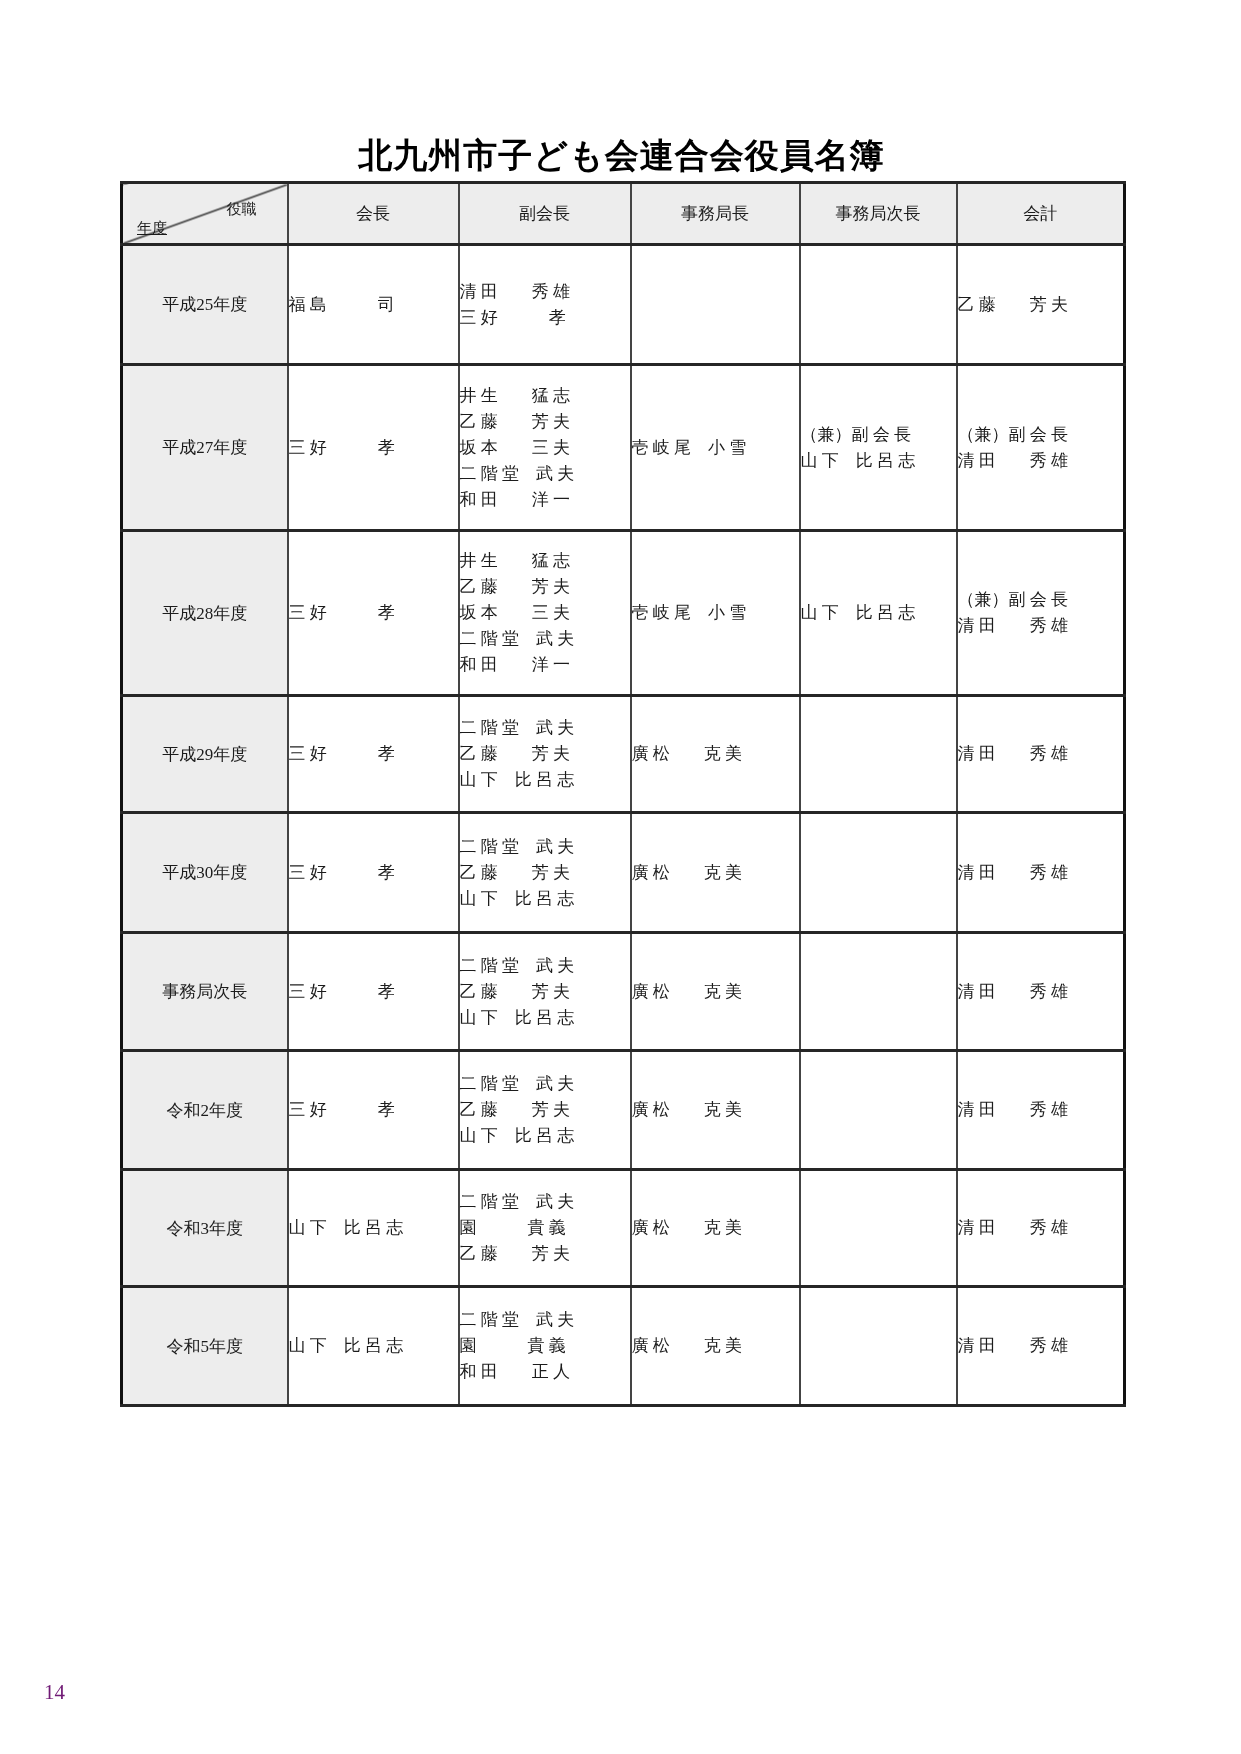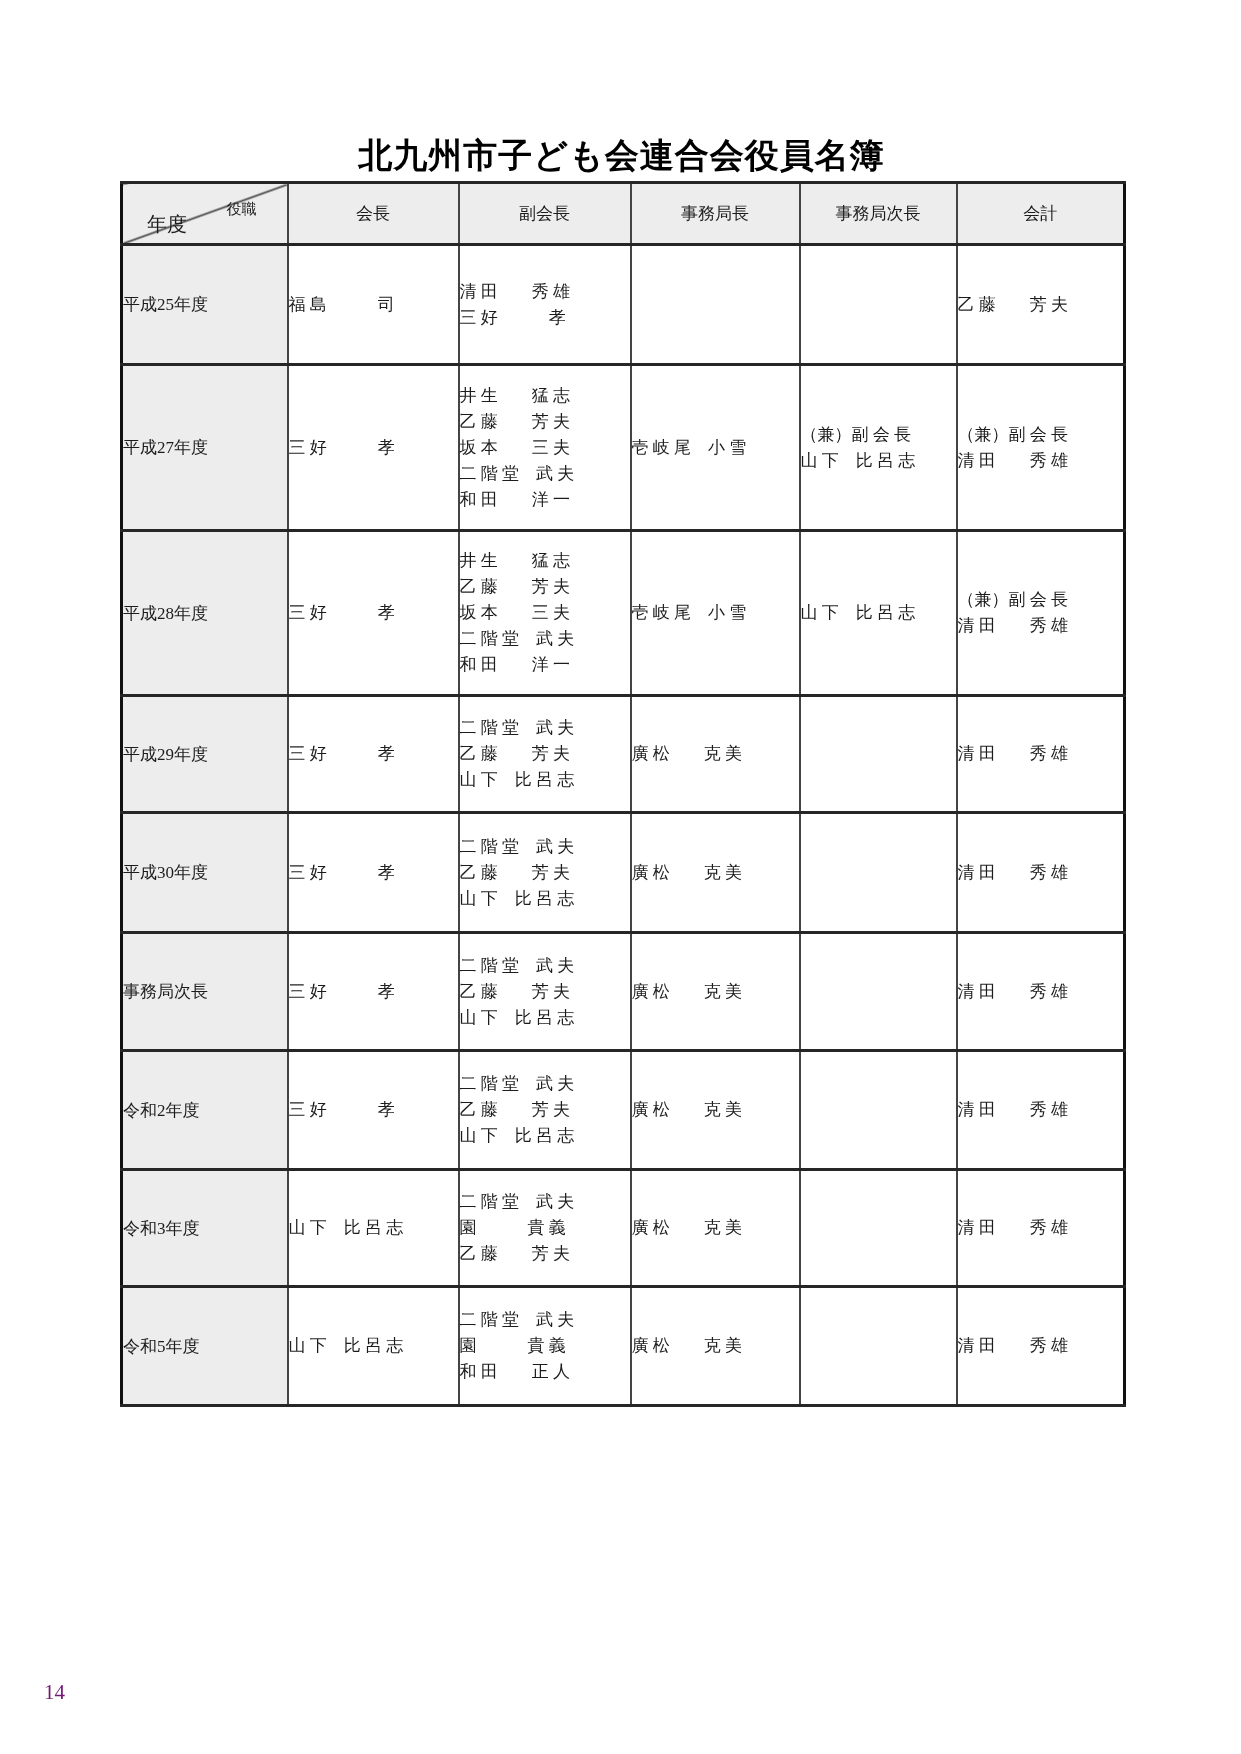--- a/index.html
+++ b/index.html
@@ -42,25 +42,25 @@
   th.corner{
     position:relative;
     background-color:var(--header-bg);
     background-image:linear-gradient(to bottom right,
       transparent calc(50% - 1.4px),
       #4a4a4a calc(50% - 0.4px),
       #4a4a4a calc(50% + 0.4px),
       transparent calc(50% + 1.4px));
   }
   .corner-top{position:absolute;top:16px;right:30px;font-size:15px;}
-  .corner-bottom{position:absolute;bottom:5px;left:24px;font-size:20px;}
+  .corner-bottom{position:absolute;bottom:5px;left:14px;font-size:15px;text-decoration:underline;}
 
   td.year{
     background:var(--header-bg);
-    text-align:left;
+    text-align:center;
   }
   td.names{
     background:#ffffff;
     padding:6px 10px 6px 13px;
     line-height:26px;
   }
   .nm{white-space:nowrap;}
 
   .page-number{
     position:absolute;left:44px;top:1680px;

